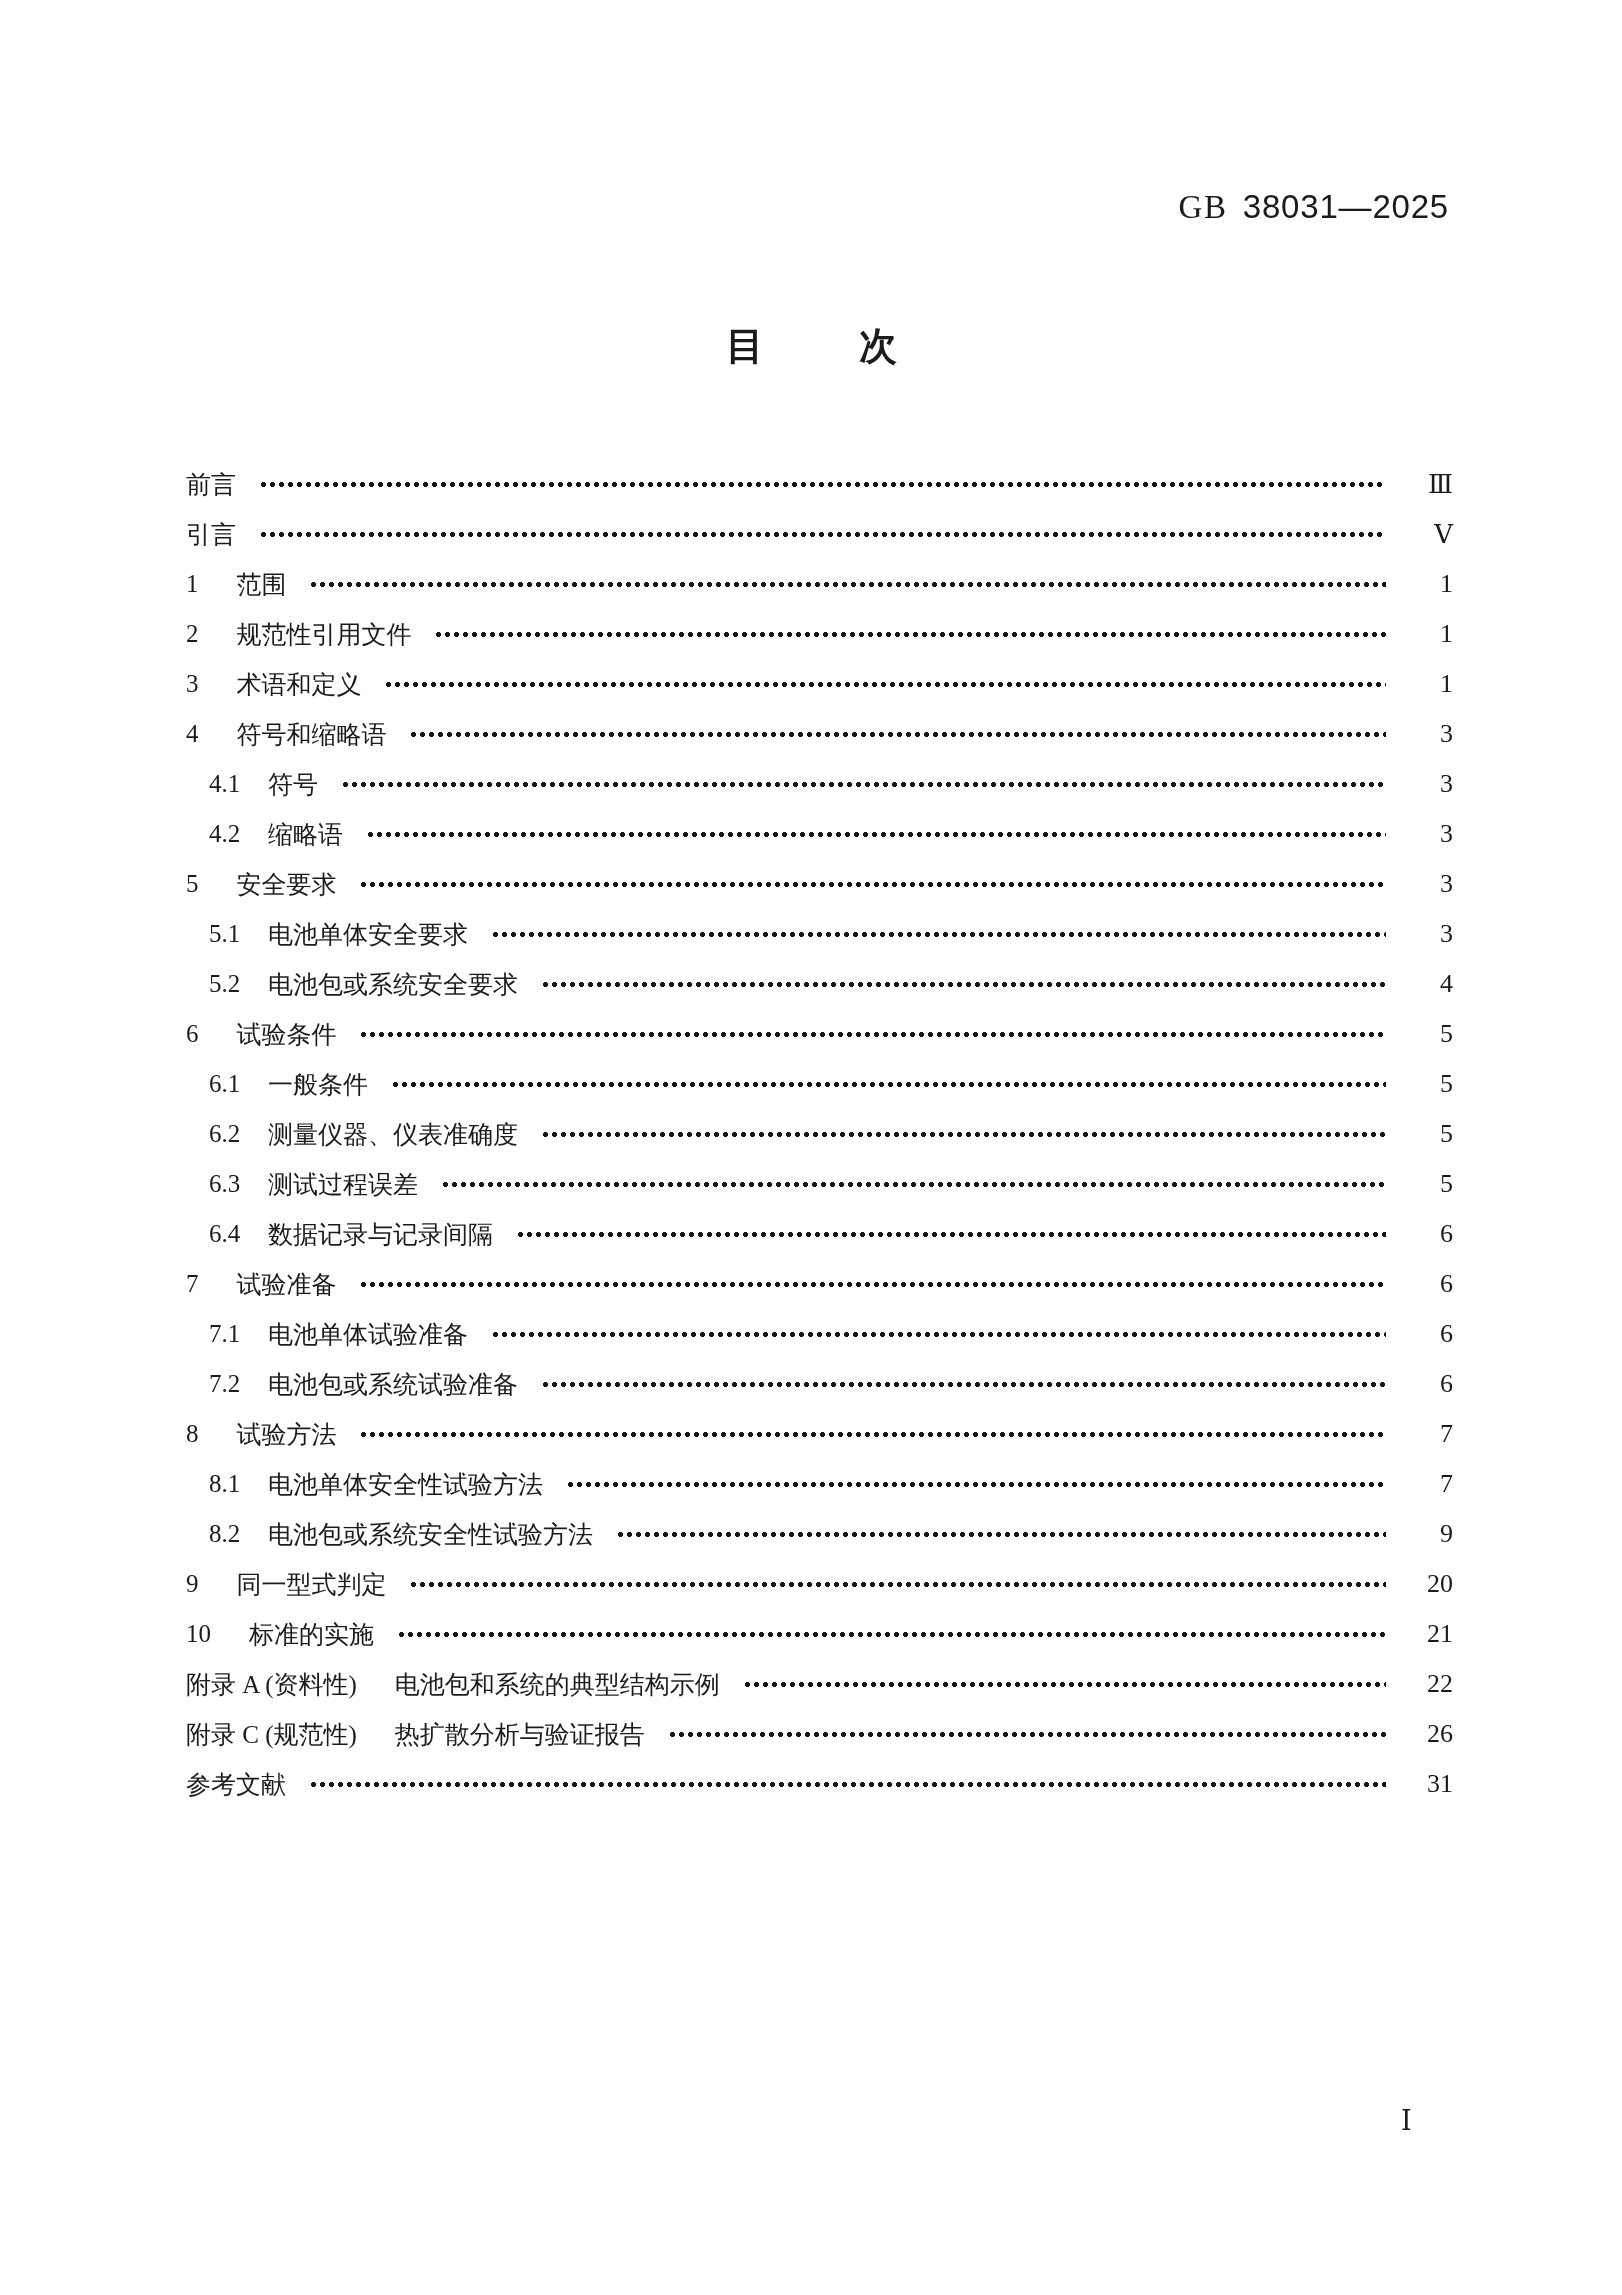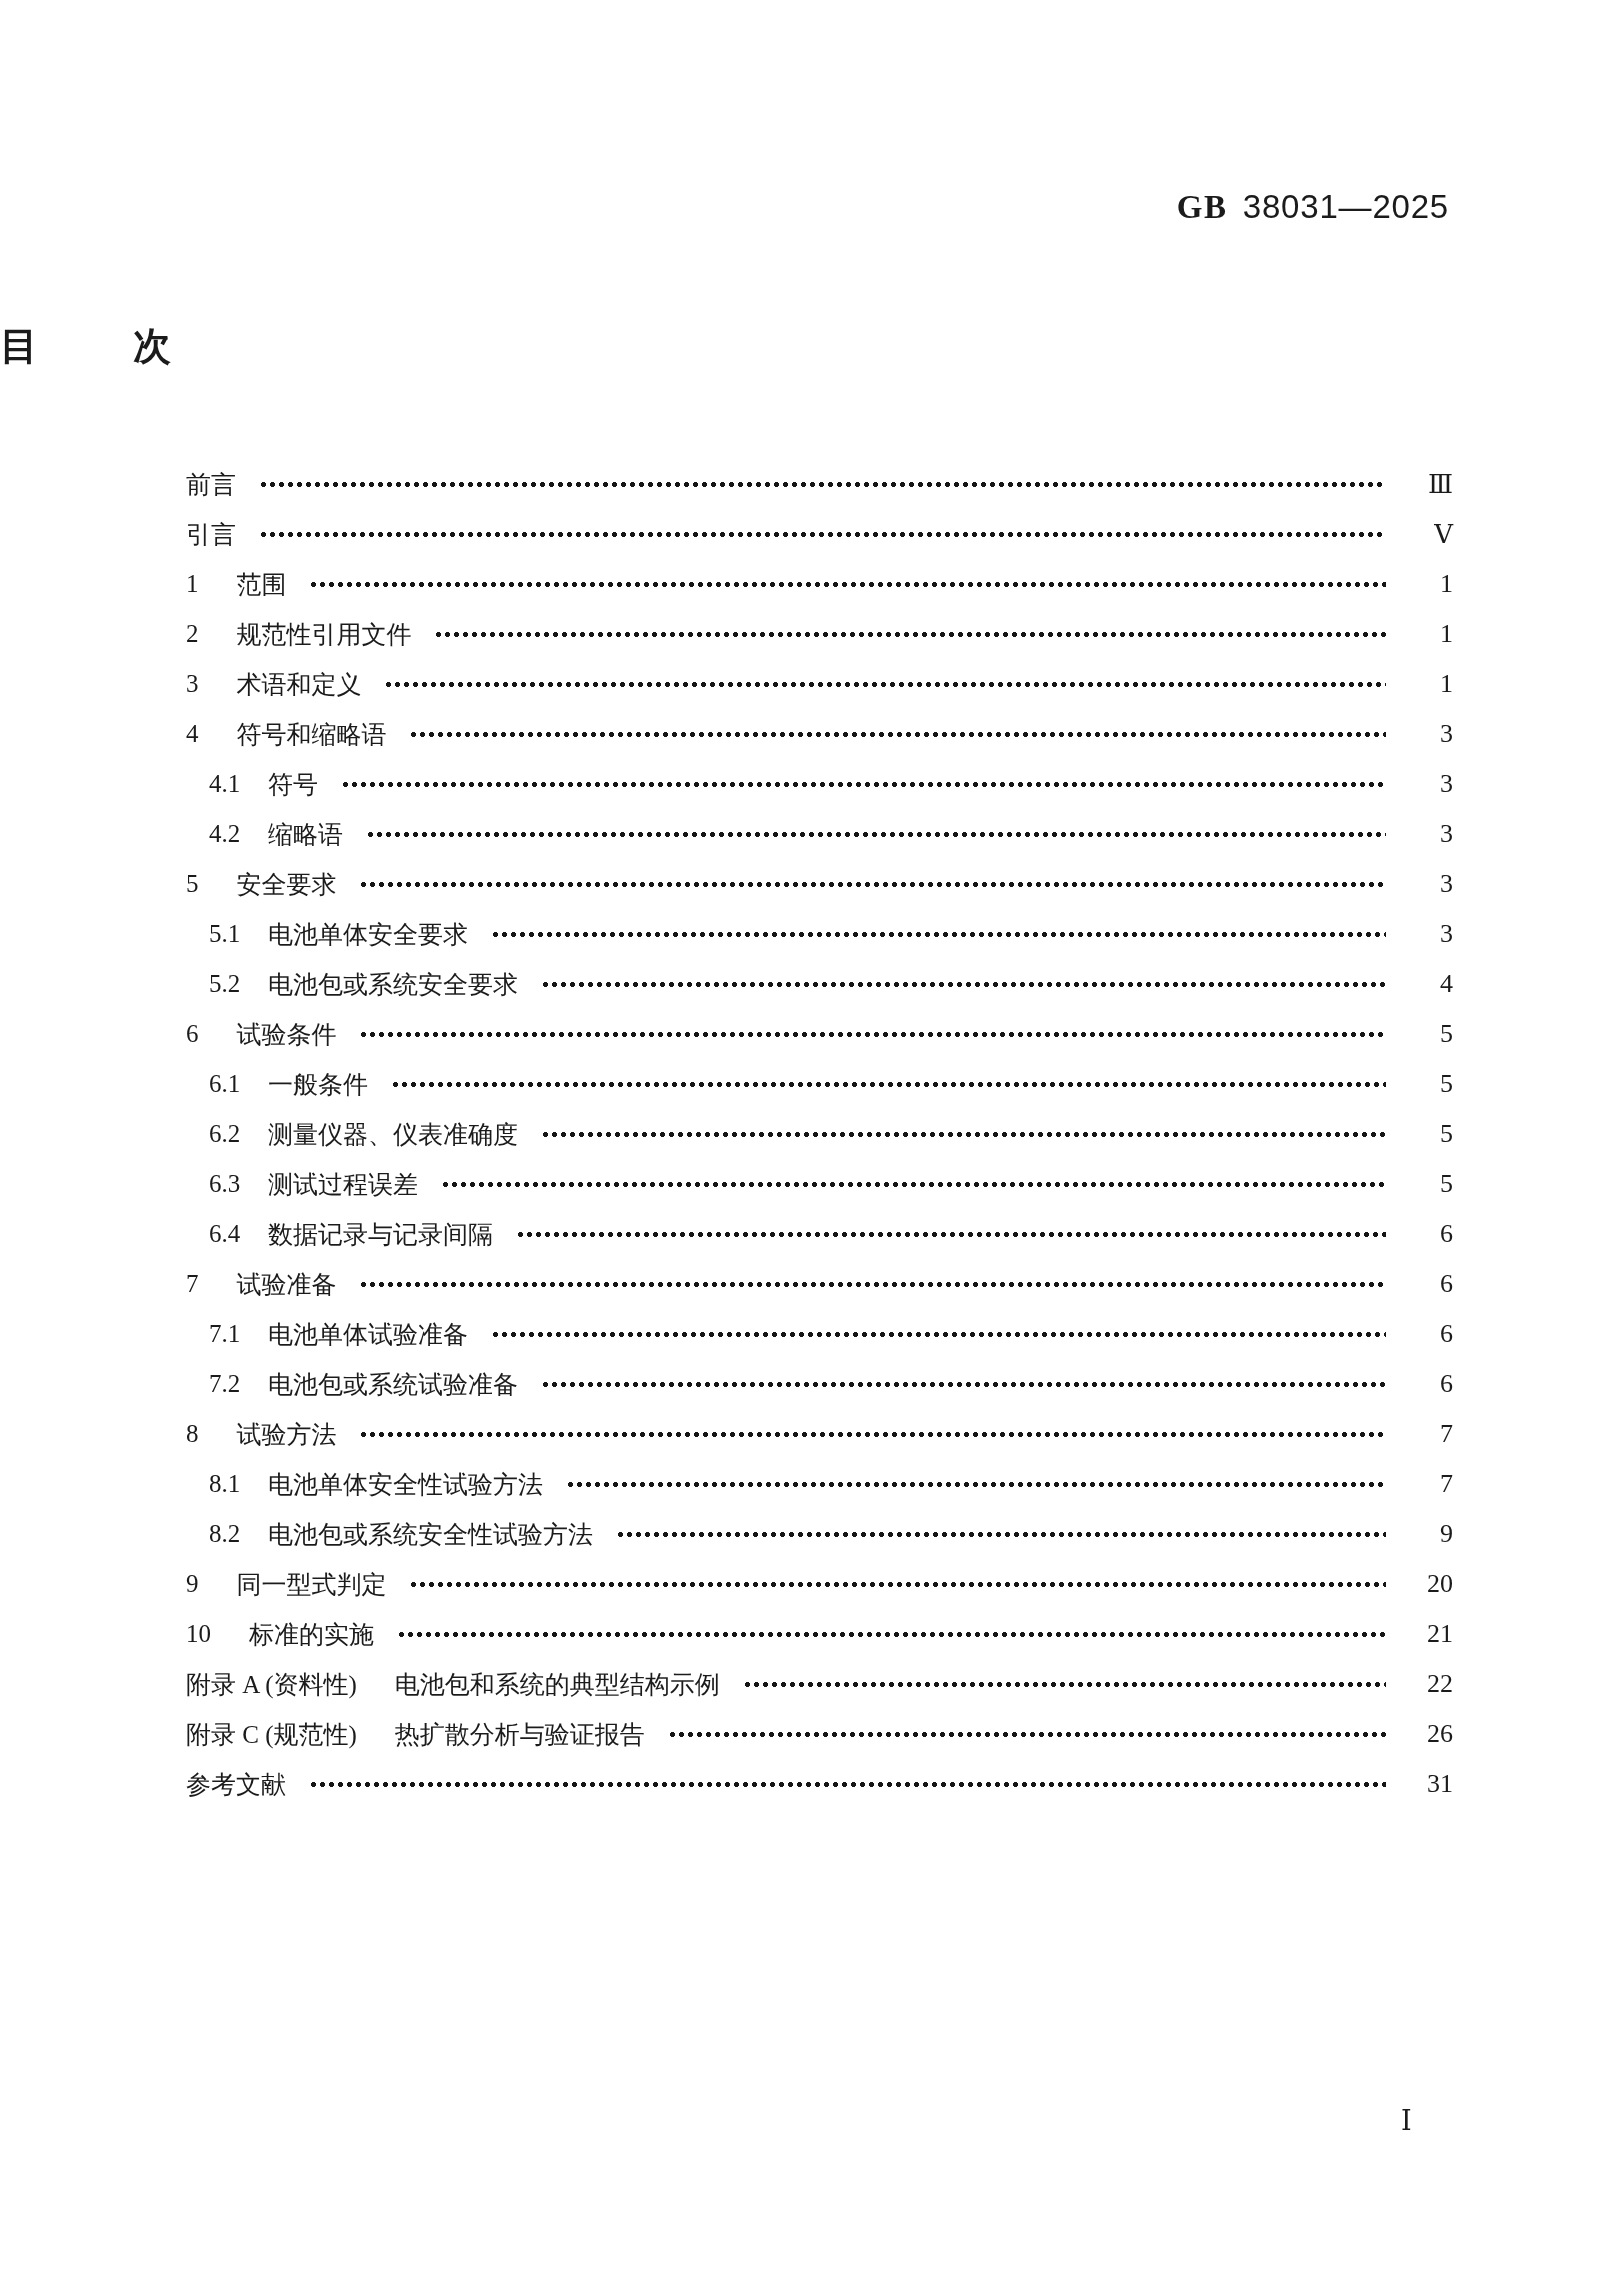--- a/index.html
+++ b/index.html
@@ -13,35 +13,36 @@
   }
   
   .std-header{
     position:absolute;
     top:188px;
     right:174px;
     font-size:33px;
     white-space:nowrap;
   }
   .std-header .gb{
-    font-weight:bold;
+    font-weight:normal;
     font-family:"Liberation Serif","DejaVu Serif",serif;
     letter-spacing:1.7px;
     text-align:right;
   }
   .std-header .num{
     font-family:Liberation Sans, sans-serif;
     margin-left:15px;
     letter-spacing:0.8px;
     margin-top:20px;
   }
   
   .doc-title{
     position:absolute;
     top:325px;left:0;width:100%;
+    text-align:center;
     font-family:"Liberation Sans","DejaVu Sans",sans-serif;
     font-weight:bold;
     font-size:38px;
     line-height:43px;
   }
   .doc-title .gap{display:inline-block;width:95px;}
   
   .toc{
     position:absolute;
     left:186px;

